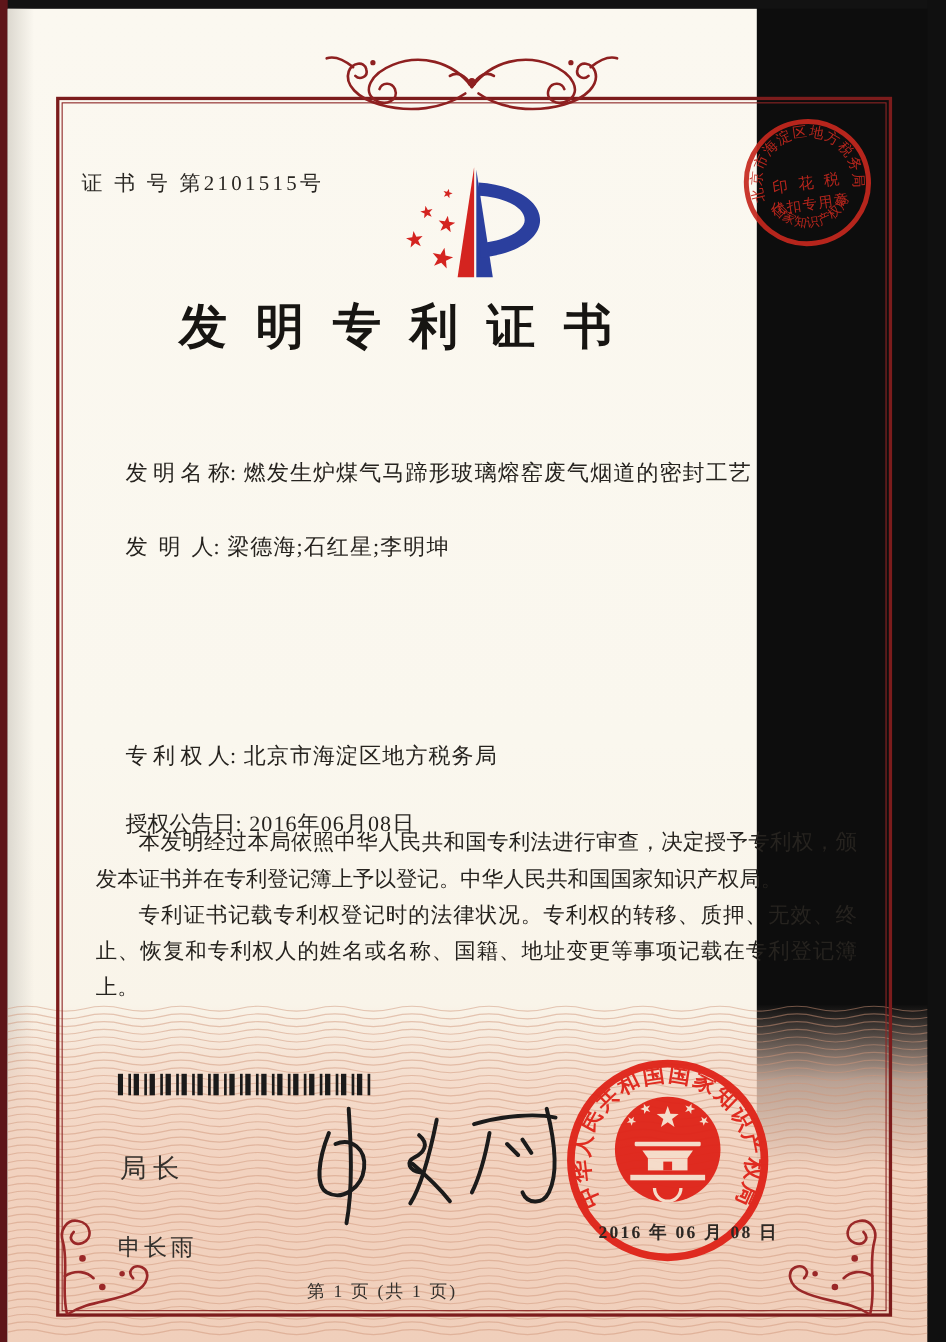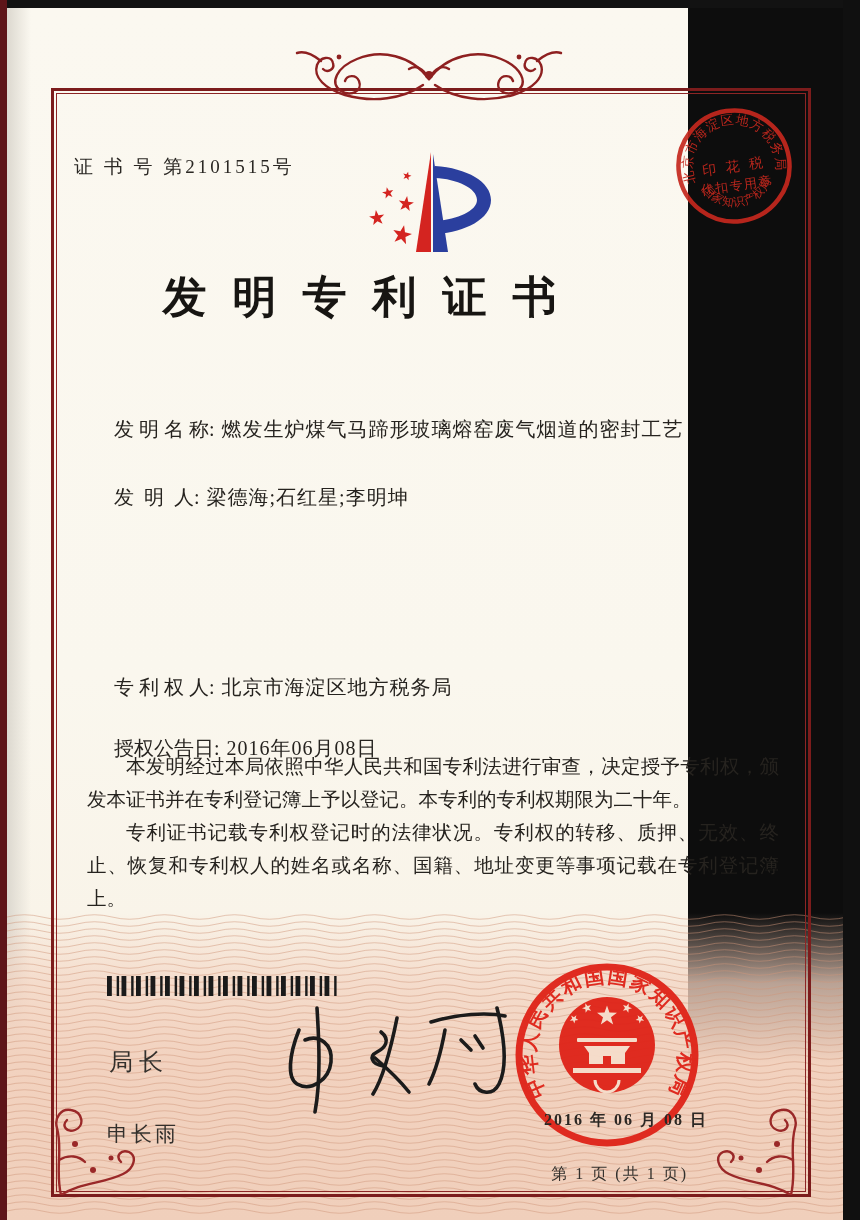--- a/index.html
+++ b/index.html
@@ -36,21 +36,21 @@
   .f-value{margin-left:7px;letter-spacing:1px;}
   .paras{position:absolute;left:80px;top:742px;width:692px;font-size:19.5px;line-height:33px;
     text-align:justify;color:#26231f;}
   .paras p{margin:0;text-indent:2em;}
   .director-label{position:absolute;left:102px;top:1038px;font-size:24px;letter-spacing:6px;
     font-family:"Liberation Sans","DejaVu Sans",sans-serif;color:#33302c;}
   .director-name{position:absolute;left:100px;top:1112px;font-size:21px;letter-spacing:3px;
     font-family:"Liberation Sans","DejaVu Sans",sans-serif;color:#33302c;}
   .seal-date{position:absolute;left:524px;top:1102px;width:190px;text-align:center;
     font-size:16px;font-weight:700;letter-spacing:2px;color:#2c2824;}
-  .footer{position:absolute;left:0;top:1156px;width:100%;text-align:right;
+  .footer{position:absolute;left:0;top:1156px;width:100%;text-align:center;
     font-size:16px;letter-spacing:2px;color:#33302c;}
   svg{display:block;}
 </style>
 </head>
 <body>
 
 <div class="edge edge-top"></div>
 <div class="edge edge-right"></div>
 <div class="edge edge-left"></div>
 
@@ -195,21 +195,21 @@
     <span class="f-label">发  明  人:</span><span class="f-value">梁德海;石红星;李明坤</span>
   </div>
   <div class="field-row" style="top:643px">
     <span class="f-label">专 利 权 人:</span><span class="f-value">北京市海淀区地方税务局</span>
   </div>
   <div class="field-row" style="top:704px">
     <span class="f-label">授权公告日:</span><span class="f-value">2016年06月08日</span>
   </div>
 
   <div class="paras">
-    <p>本发明经过本局依照中华人民共和国专利法进行审查，决定授予专利权，颁发本证书并在专利登记簿上予以登记。本专利的专利权期限为二十年。</p>
+    <p>本发明经过本局依照中华人民共和国专利法进行审查，决定授予专利权，颁发本证书并在专利登记簿上予以登记。中华人民共和国国家知识产权局。</p>
     <p>专利证书记载专利权登记时的法律状况。专利权的转移、质押、无效、终止、恢复和专利权人的姓名或名称、国籍、地址变更等事项记载在专利登记簿上。</p>
   </div>
 
   <svg id="barcode" class="orn" style="left:100px;top:968px" width="232" height="20" viewBox="0 0 232 20">
       <g fill="#1a1a1a">
         <rect x="0.00" y="0" width="4.83" height="20"></rect>
         <rect x="9.67" y="0" width="2.42" height="20"></rect>
         <rect x="14.50" y="0" width="4.83" height="20"></rect>
         <rect x="24.17" y="0" width="2.42" height="20"></rect>
         <rect x="29.00" y="0" width="4.83" height="20"></rect>

